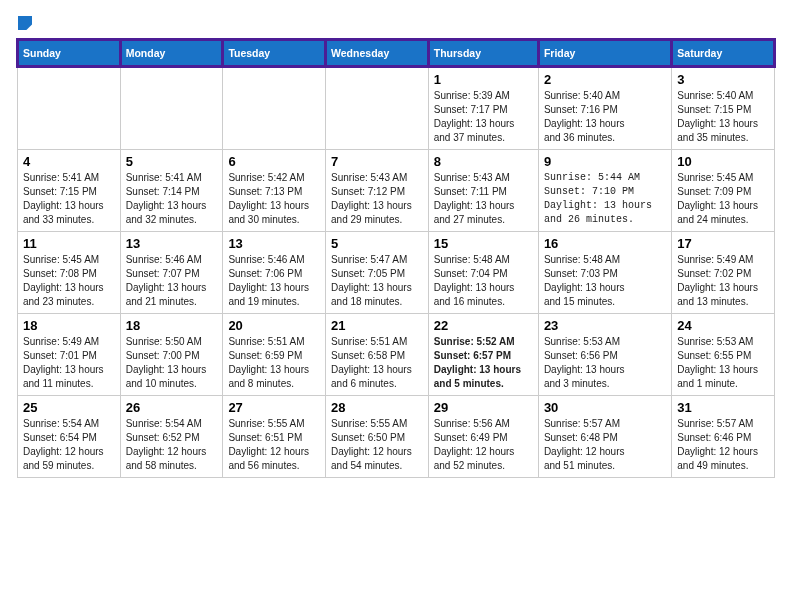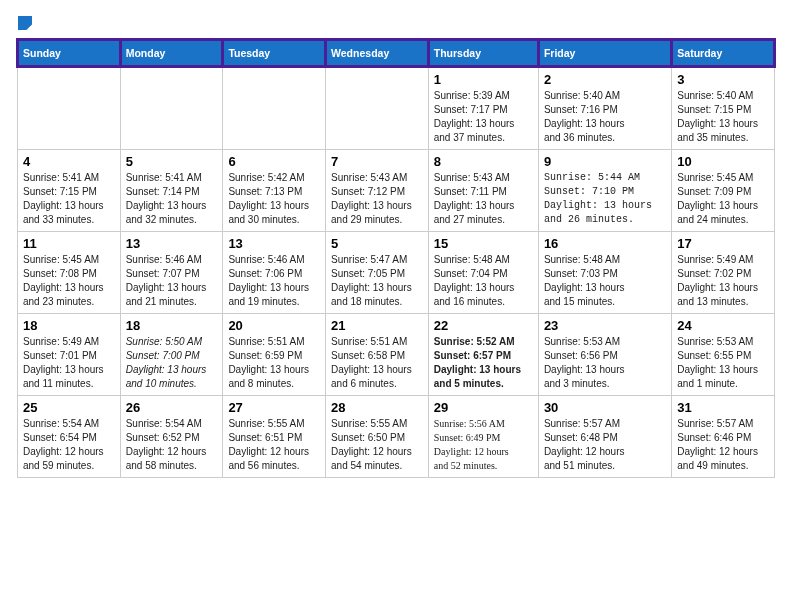--- a/index.html
+++ b/index.html
@@ -261,21 +261,21 @@
       <tr class="week-row-alt">
         <td>
           <div class="day-num">18</div>
           <div class="day-info" style="white-space: pre-line;">Sunrise: 5:49 AM
 Sunset: 7:01 PM
 Daylight: 13 hours
 and 11 minutes.</div>
         </td>
         <td>
           <div class="day-num">18</div>
-          <div class="day-info" style="white-space: pre-line; font-style: italic;">Sunrise: 5:50 AM
+          <div class="day-info" style="white-space: pre-line;">Sunrise: 5:50 AM
 Sunset: 7:00 PM
 Daylight: 13 hours
 and 10 minutes.</div>
         </td>
         <td>
           <div class="day-num">20</div>
           <div class="day-info" style="white-space: pre-line;">Sunrise: 5:51 AM
 Sunset: 6:59 PM
 Daylight: 13 hours
 and 8 minutes.</div>
@@ -333,21 +333,21 @@
         </td>
         <td>
           <div class="day-num">28</div>
           <div class="day-info" style="white-space: pre-line;">Sunrise: 5:55 AM
 Sunset: 6:50 PM
 Daylight: 12 hours
 and 54 minutes.</div>
         </td>
         <td>
           <div class="day-num">29</div>
-          <div class="day-info" style="white-space: pre-line; font-family: Liberation Serif, serif;">Sunrise: 5:56 AM
+          <div class="day-info" style="white-space: pre-line;">Sunrise: 5:56 AM
 Sunset: 6:49 PM
 Daylight: 12 hours
 and 52 minutes.</div>
         </td>
         <td>
           <div class="day-num">30</div>
           <div class="day-info" style="white-space: pre-line;">Sunrise: 5:57 AM
 Sunset: 6:48 PM
 Daylight: 12 hours
 and 51 minutes.</div>

